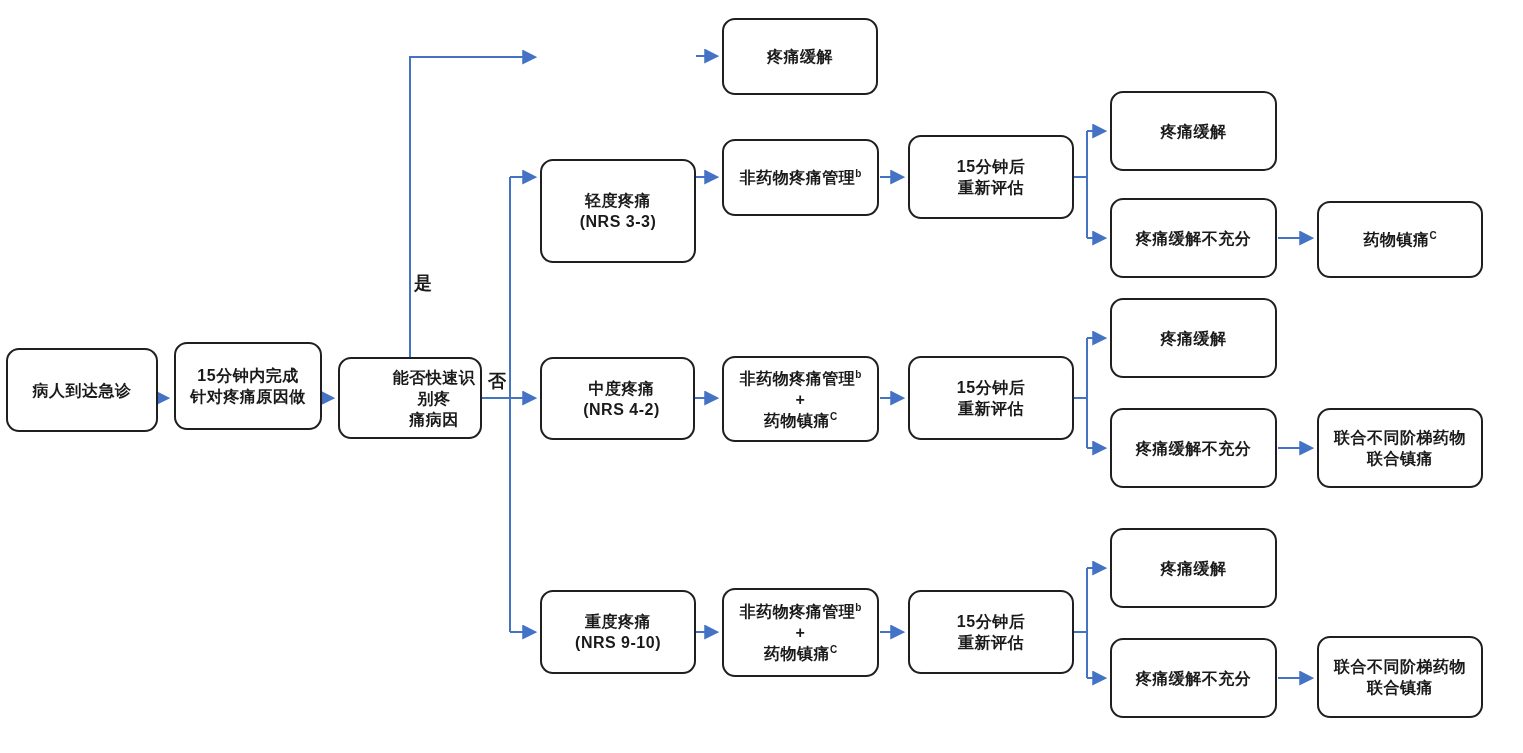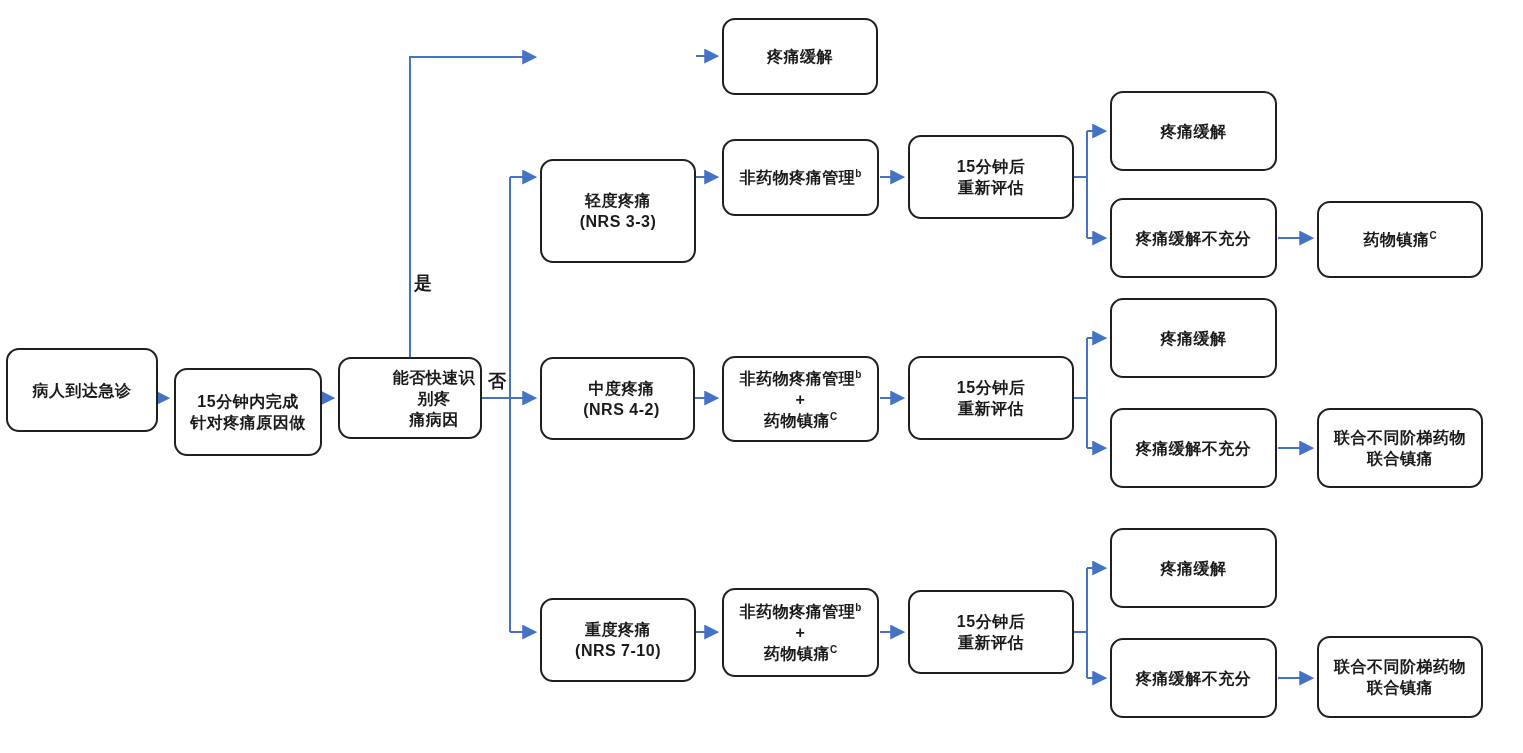--- a/index.html
+++ b/index.html
@@ -104,21 +104,21 @@
 
   <div class="edge-label" style="left:414px; top:271px;">是</div>
   <div class="edge-label" style="left:488px; top:369px;">否</div>
 
   <div class="box" style="left:6px; top:348px; width:152px; height:84px;">
     <div class="box-text">
       <span class="ln">病人到达急诊</span>
     </div>
   </div>
 
-  <div class="box" style="left:174px; top:368px; width:148px; height:88px;">
+  <div class="box" style="left:174px; top:342px; width:148px; height:88px;">
     <div class="box-text">
       <span class="ln">15分钟内完成</span>
       <span class="ln">针对疼痛原因做</span>
     </div>
   </div>
 
   <div class="box" style="left:338px; top:357px; width:144px; height:82px;padding-left:48px;">
     <div class="box-text">
       <span class="ln">能否快速识别疼</span>
       <span class="ln">痛病因</span>
@@ -204,24 +204,24 @@
     </div>
   </div>
 
   <div class="box" style="left:1317px; top:408px; width:166px; height:80px;">
     <div class="box-text">
       <span class="ln">联合不同阶梯药物</span>
       <span class="ln">联合镇痛</span>
     </div>
   </div>
 
-  <div class="box" style="left:540px; top:590px; width:156px; height:84px;margin-top:8px;">
+  <div class="box" style="left:540px; top:590px; width:156px; height:84px;">
     <div class="box-text">
       <span class="ln">重度疼痛</span>
-      <span class="ln">(NRS 7-10)</span>
+      <span class="ln">(NRS 9-10)</span>
     </div>
   </div>
 
   <div class="box" style="left:722px; top:588px; width:157px; height:89px;">
     <div class="box-text">
       <span class="ln"><span class="ln-inline">非药物疼痛管理</span><sup class="sp">b</sup></span>
       <span class="ln">+</span>
       <span class="ln"><span class="ln-inline">药物镇痛</span><sup class="sp">C</sup></span>
     </div>
   </div>

